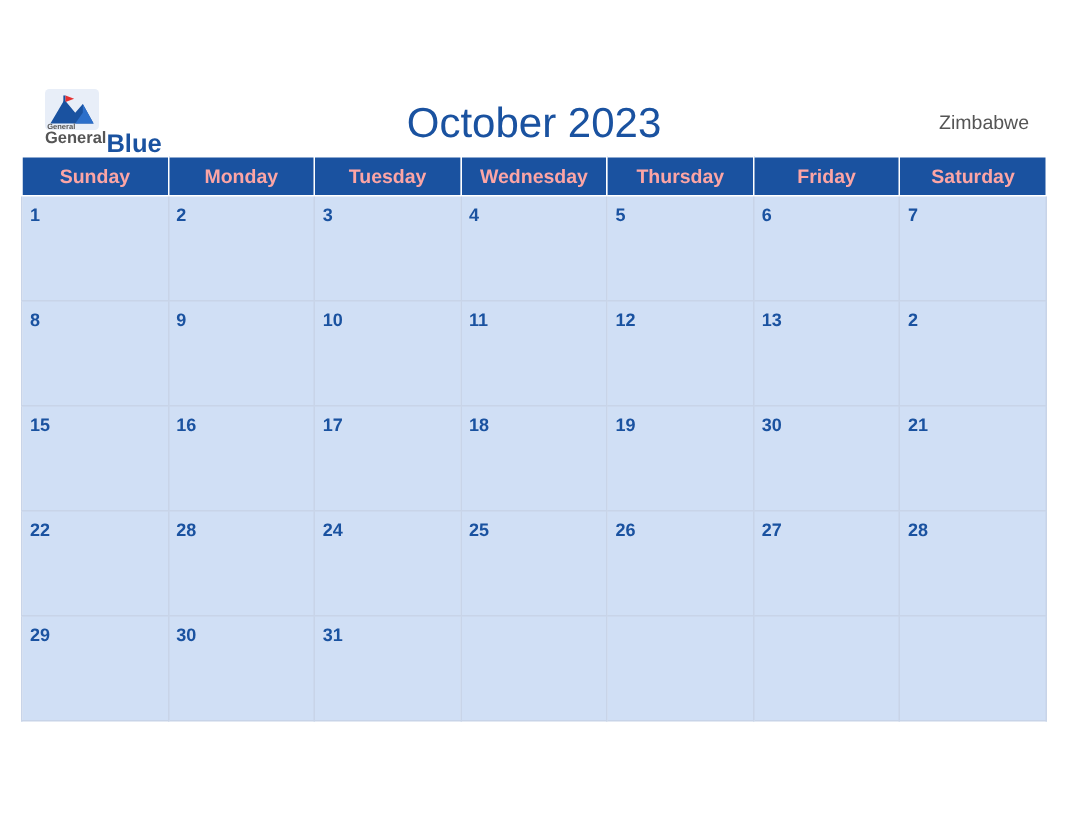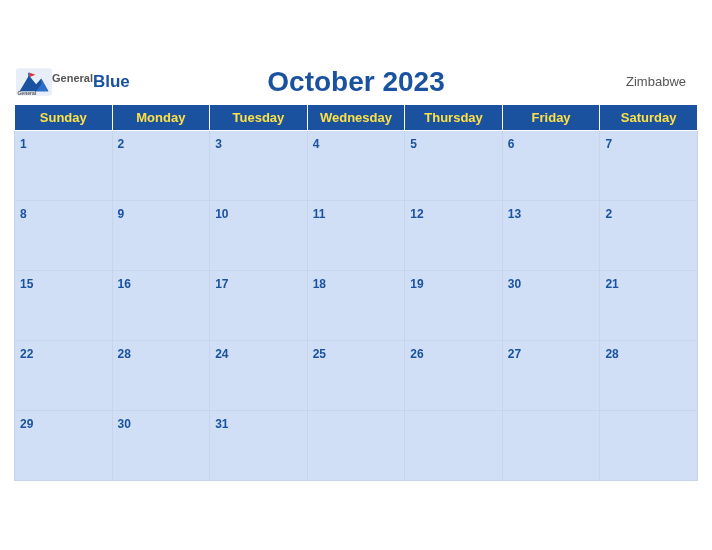--- a/index.html
+++ b/index.html
@@ -19,60 +19,60 @@
     }
     .calendar-header {
       display: flex;
       align-items: center;
       justify-content: center;
       position: relative;
       margin-bottom: 6px;
     }
     .logo-area {
       position: absolute;
-      left: 2px;
+      left: 16px;
       display: flex;
-      flex-direction: row;
-      align-items: center;
+      flex-direction: column;
+      align-items: flex-start;
     }
     .logo-text-general {
       font-size: 11px;
       color: #555;
       font-weight: bold;
       line-height: 1;
     }
     .logo-text-blue {
       font-size: 17px;
       color: #1a52a0;
       font-weight: bold;
       line-height: 1;
     }
     .logo-icon {
       width: 36px;
       height: 28px;
     }
     .month-title {
       font-size: 28px;
       color: #1a52a0;
-      font-weight: bold;
+      font-weight: normal;
       text-align: center;
     }
     .country-label {
       position: absolute;
       right: 12px;
       font-size: 13px;
       color: #555;
     }
     .calendar-table {
       width: 100%;
       border-collapse: collapse;
     }
     .calendar-table th {
       background-color: #1a52a0;
-      color: #fde047;
+      color: #fca5a5;
       font-size: 13px;
       font-weight: bold;
       text-align: center;
       padding: 5px 2px;
       border: 1px solid #fff;
     }
     .calendar-table td {
       border: 1px solid #c8d4e8;
       vertical-align: top;
       width: calc(100% / 7);

